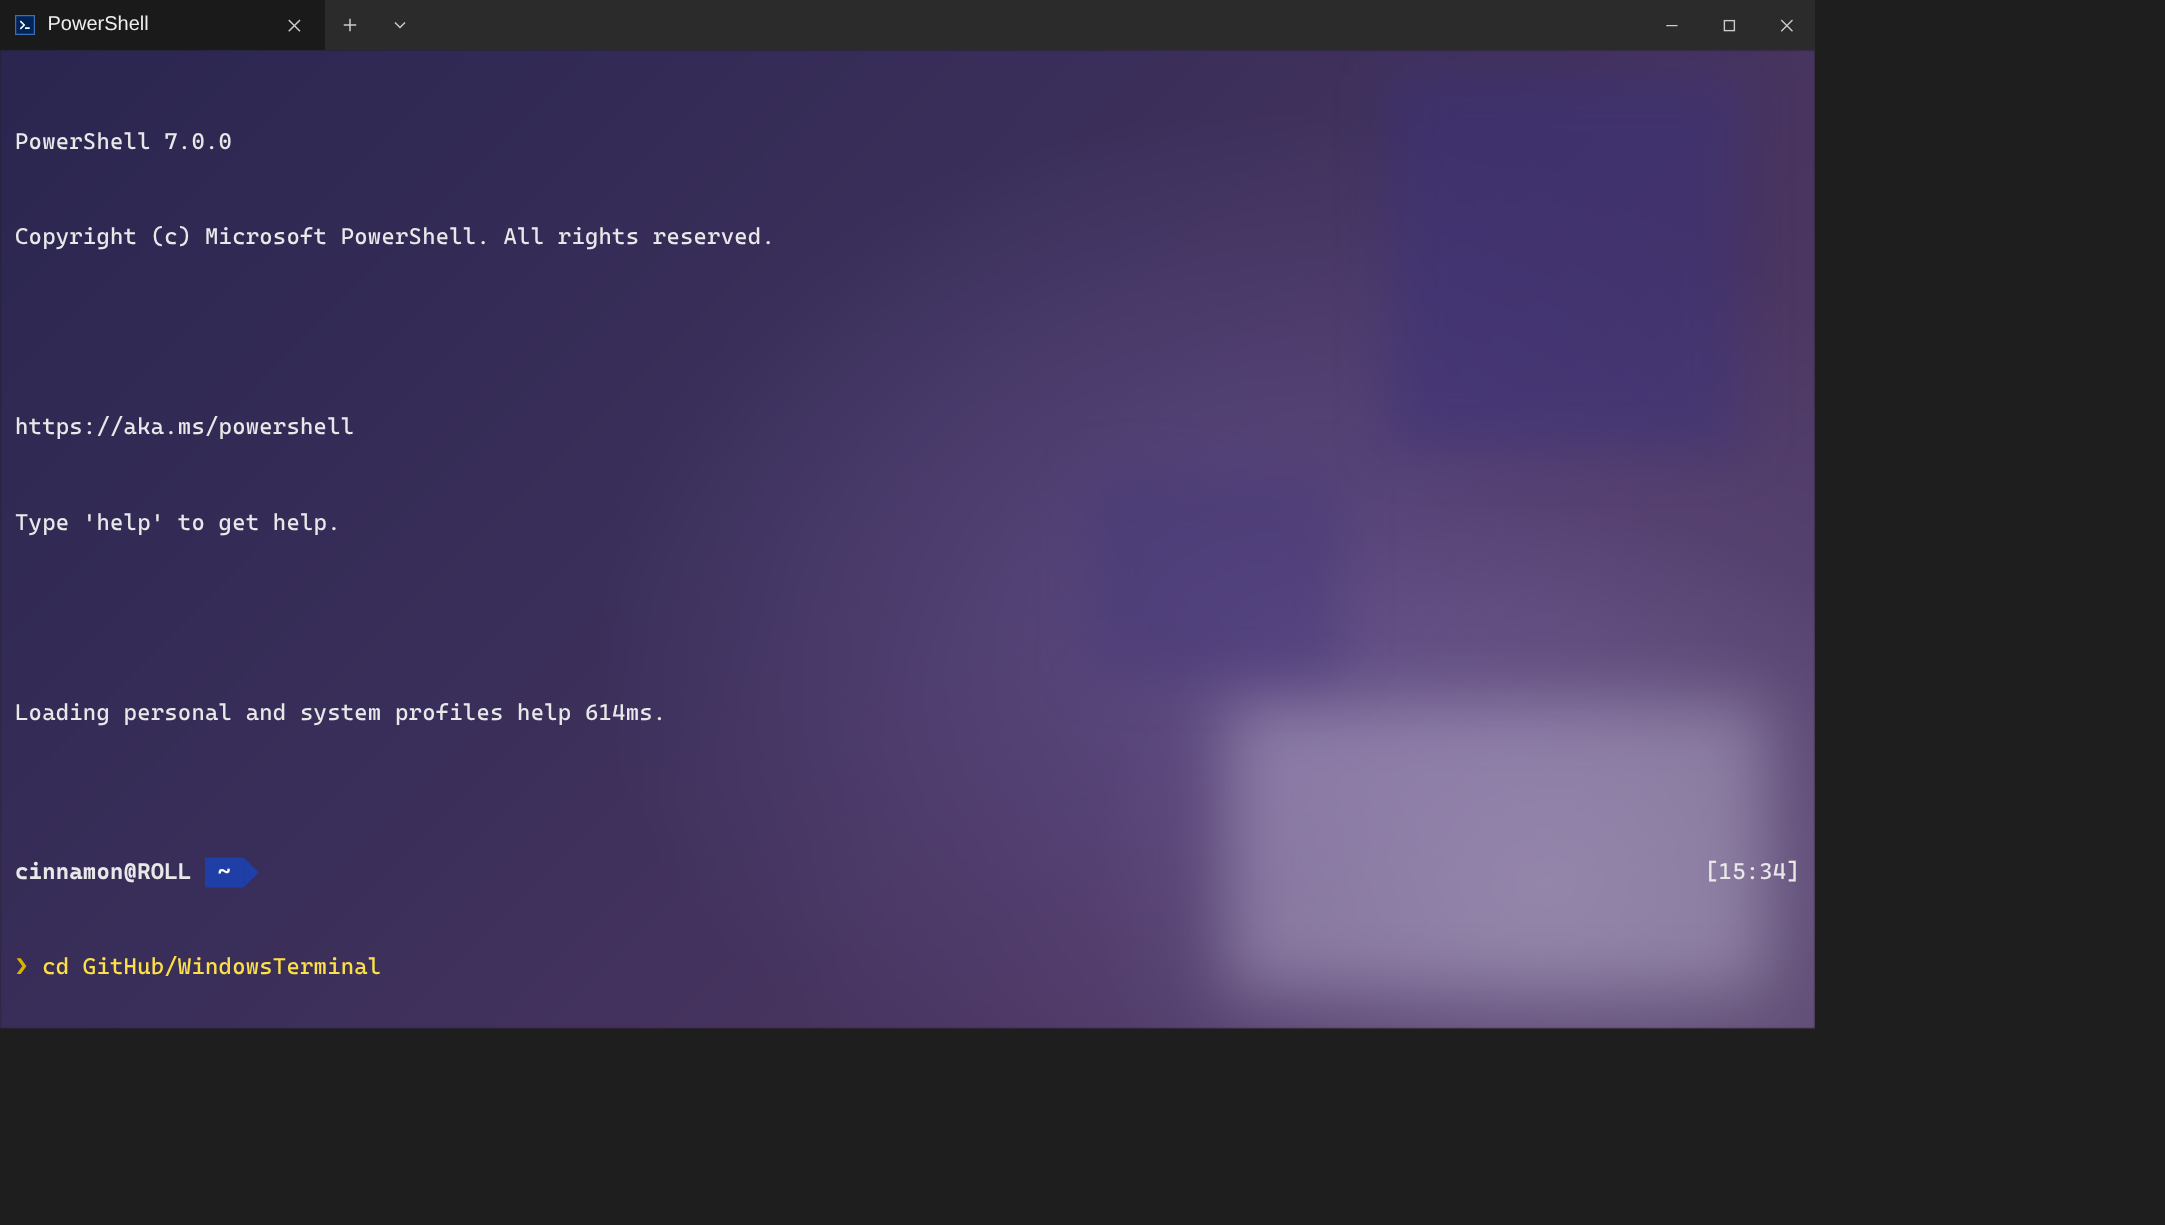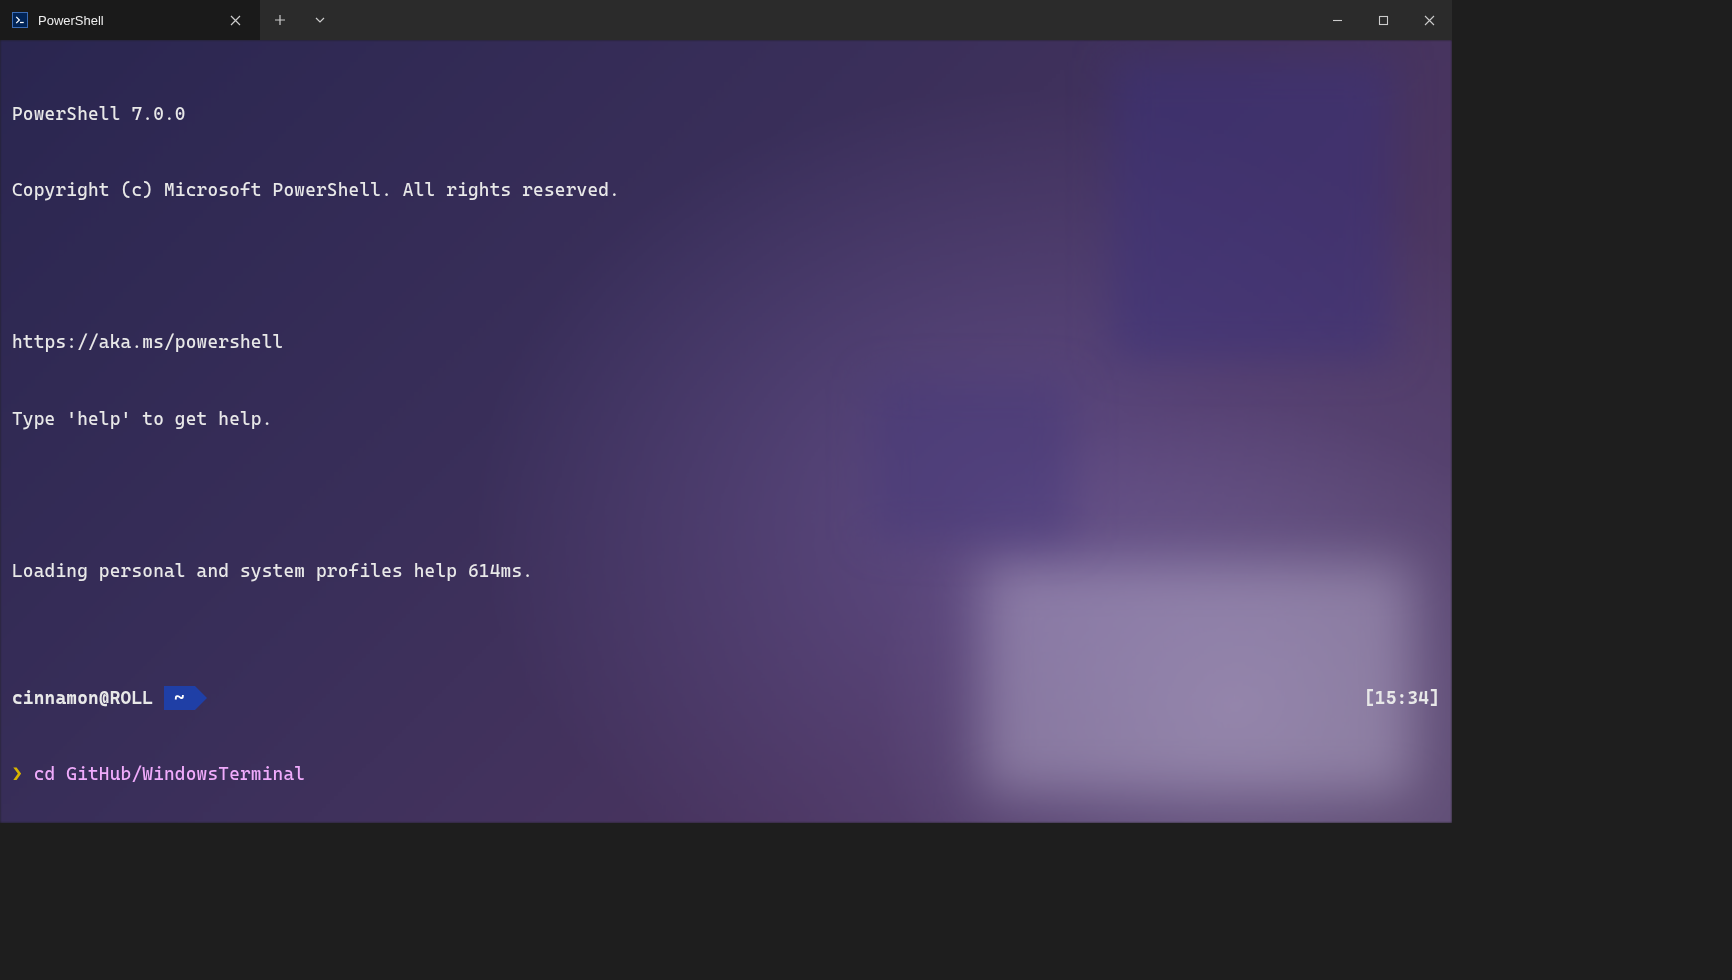--- a/index.html
+++ b/index.html
@@ -32,21 +32,21 @@
     position: relative;
     gap: 10px;
   }
   .tab-icon {
     width: 16px; height: 16px;
     background: #012456;
     border: 1px solid #3d6db5;
     display: flex; align-items: center; justify-content: center;
   }
   .tab-icon svg { width: 10px; height: 10px; }
-  .tab-title { font-size: 13px; color: #eee; flex: 1; }
+  .tab-title { font-size: 16px; color: #eee; flex: 1; }
   .tab-close {
     width: 22px; height: 22px;
     display: flex; align-items: center; justify-content: center;
     color: #ccc; border-radius: 3px;
     cursor: pointer;
   }
   .tabbar-buttons { display: flex; align-items: center; }
   .tabbar-btn {
     width: 40px; height: 40px;
     display: flex; align-items: center; justify-content: center;
@@ -83,21 +83,21 @@
     position: relative;
     padding: 10px 12px;
     font-size: 18.2px;
     line-height: 25.4px;
     color: #e8e8e8;
     white-space: pre;
     letter-spacing: 0.2px;
   }
   .line { display: flex; align-items: center; height: 25.4px; }
   .grow { flex: 1; }
-  .time { color: #e8e8e8; font-weight: bold; }
+  .time { color: #e8e8e8; }
   .lbrack, .rbrack { color: #e8e8e8; }
 
   
   .seg {
     display: inline-flex;
     align-items: center;
     height: 24px;
     padding: 0 10px 0 8px;
     position: relative;
     font-weight: 400;
@@ -112,21 +112,21 @@
     border-left: 12px solid currentColor;
     z-index: 1;
   }
   .seg-blue { background: #1f3fa6; color: #1f3fa6; }
   .seg-blue .txt { color: #fff; }
   .seg .txt { color: #fff; position: relative; z-index: 2; }
   .seg.first { padding-left: 10px; }
 
   .user { color: #e8e8e8; font-weight: bold; }
   .prompt-caret { color: #d8b400; }
-  .cmd { color: #f0abfc; }
+  .cmd { color: #fde047; }
 
   svg { display:block; }
 </style>
 </head>
 <body>
 
 <div class="window">
 
   <div class="titlebar">
     <div class="tab">

